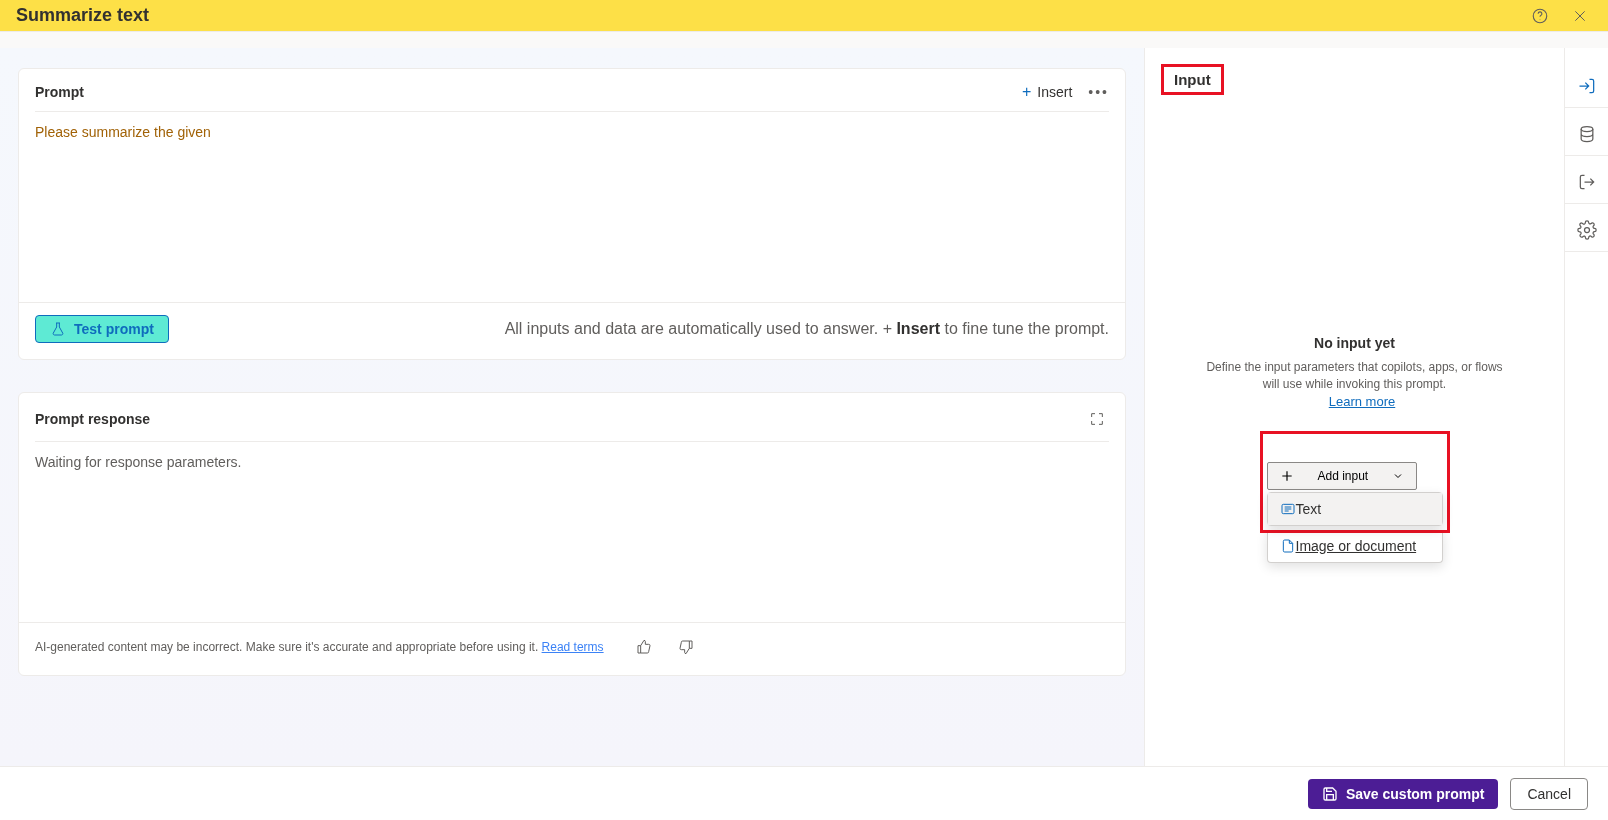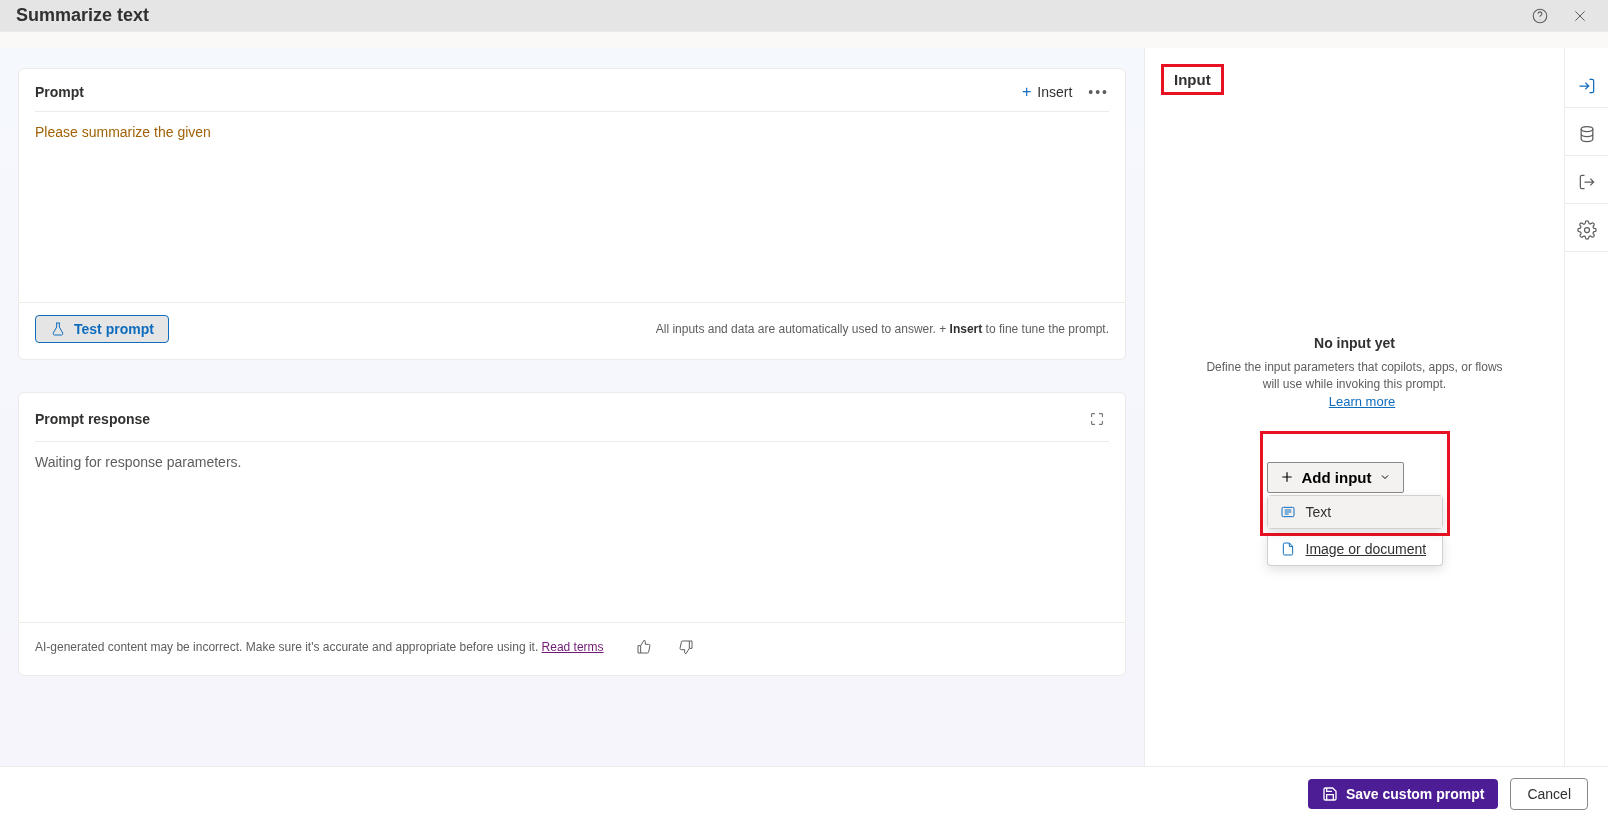--- a/index.html
+++ b/index.html
@@ -13,21 +13,21 @@
       overflow: hidden;
       position: relative;
     }
     .topbar {
       display: flex;
       align-items: center;
       justify-content: space-between;
       height: 32px;
       padding: 8px 16px;
       border-bottom: 1px solid #edebe9;
-      background: #e5e5e5;
+      background: #fde047;
     }
     .topbar-title {
       font-size: 18px;
       font-weight: 600;
     }
     .topbar-actions {
       display: flex;
       align-items: center;
       gap: 16px;
     }
@@ -107,48 +107,48 @@
       align-items: center;
       justify-content: space-between;
       padding: 12px 16px 16px;
       border-top: 1px solid #edebe9;
     }
     .test-btn {
       display: flex;
       gap: 8px;
       padding: 5px 14px;
       border: 1px solid #0f6cbd;
-      background: #e5e5e5;
+      background: #5eead4;
       color: #0f6cbd;
       border-radius: 4px;
       cursor: pointer;
       font-size: 14px;
       font-weight: 600;
     }
     .footer-hint {
-      font-size: 12px;
+      font-size: 16px;
       color: #605e5c;
     }
     .footer-hint .insert-word { font-weight: 600; color:#323130;}
     .response-body {
       padding: 12px 16px;
       min-height: 180px;
       font-size: 14px;
       color: #605e5c;
     }
     .response-footer {
       display: flex;
       align-items: center;
       gap: 18px;
       padding: 12px 16px 16px;
       border-top: 1px solid #edebe9;
       font-size: 12px;
       color: #605e5c;
     }
-    .response-footer a { color: #701a75; text-decoration: underline; }
+    .response-footer a { color: #3b82f6; text-decoration: underline; }
     .thumbs { display: flex; gap: 18px; margin-left: 10px;}
     .expand-icon { color:#605e5c; }
     .right-col {
       width: 420px;
       background: #fff;
       border-left: 1px solid #edebe9;
       position: relative;
       padding: 16px;
     }
     .input-tab-label {
@@ -167,39 +167,39 @@
     .no-input-desc { font-size: 12px; color: #605e5c; line-height:1.4;}
     .learn-more { font-size: 13px; color:#0f6cbd; text-decoration: underline; margin-left: 15px; }
     .add-input-area {
       margin-top: 24px;
       display: inline-block;
       text-align: left;
     }
     .add-input-btn {
       display: flex;
       align-items: center;
-      gap: 8px;
+      gap: 24px;
       padding: 6px 12px;
       border: 1px solid #8a8886;
       background: #f3f2f1;
       cursor: pointer;
-      font-size: 15px;
-      font-weight: 700;
+      font-size: 12px;
+      font-weight: 400;
       border-radius: 2px;
     }
     .dropdown {
       background:#fff;
       border:1px solid #d2d0ce;
       border-radius:4px;
       box-shadow: 0 4px 12px rgba(0,0,0,0.12);
       margin-top:2px;
       width: 176px;
     }
     .dropdown-item {
-      display:flex; align-items:flex-start; gap:10px;
+      display:flex; align-items:flex-start; 
       padding:8px 12px; cursor:pointer; font-size:14px;
     }
     .dropdown-item.sel { background:#f3f2f1;}
     .highlight-wrap {
       position: relative;
       display:inline-block;
       padding: 4px;
     }
     .far-rail {
       position: absolute;

